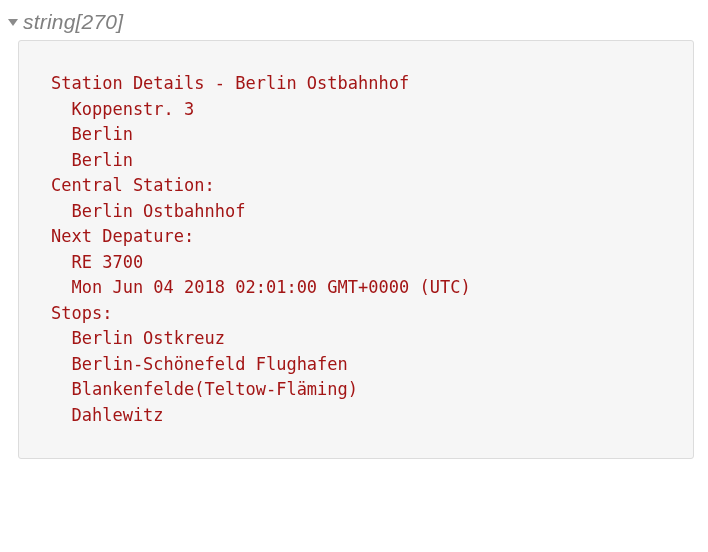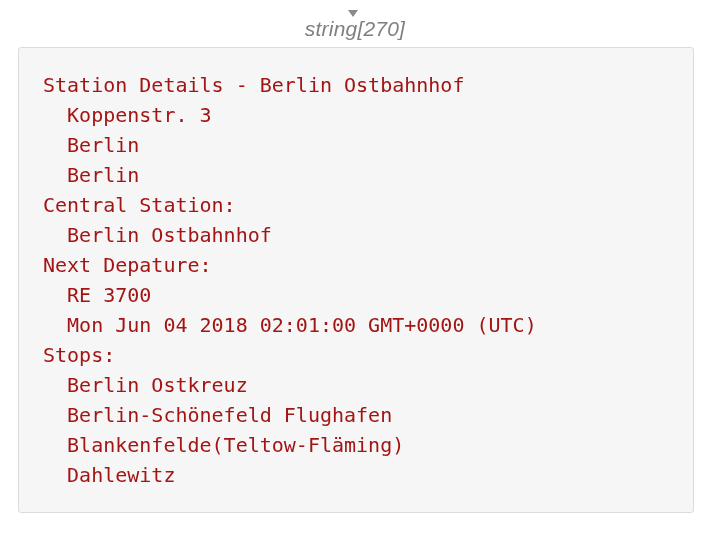--- a/index.html
+++ b/index.html
@@ -13,21 +13,20 @@
   }
   .wrap {
     padding: 10px 6px 6px 6px;
   }
   .header {
     display: flex;
     align-items: center;
     color: #8a8a8a;
     margin-bottom: 6px;
     padding-left: 2px;
-    flex-direction: column;
   }
   .disclosure {
     display: inline-block;
     width: 0;
     height: 0;
     border-left: 5px solid transparent;
     border-right: 5px solid transparent;
     border-top: 7px solid #8b8b8b;
     margin-right: 5px;
     cursor: pointer;
@@ -45,24 +44,24 @@
     font-weight: 500;
   }
   .codebox {
     margin: 6px 8px 6px 12px;
     border: 1px solid #dcdcdc;
     background: #f6f6f6;
     border-radius: 3px;
     padding: 14px 16px 14px 16px;
   }
   pre.content {
-    margin: 8px;
+    margin: 16px;
     white-space: pre;
     font-family: Menlo, Consolas, "DejaVu Sans Mono", monospace;
-    font-size: 20px;
+    font-size: 17px;
     line-height: 1.5;
     color: #a31515;
     overflow: hidden;
   }
 </style>
 </head>
 <body>
 
 <div class="wrap">
   <div class="header">

